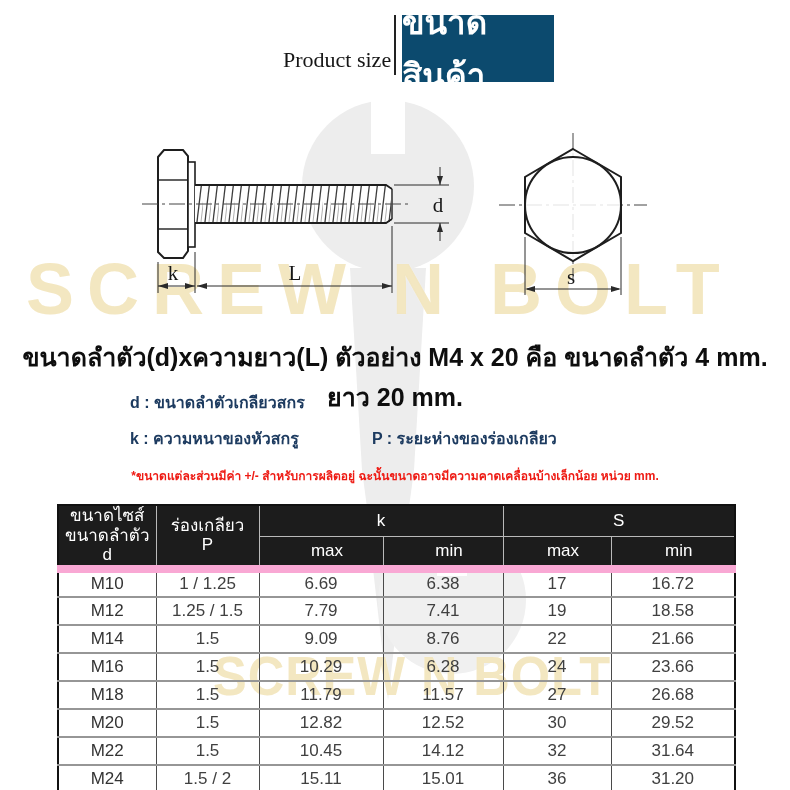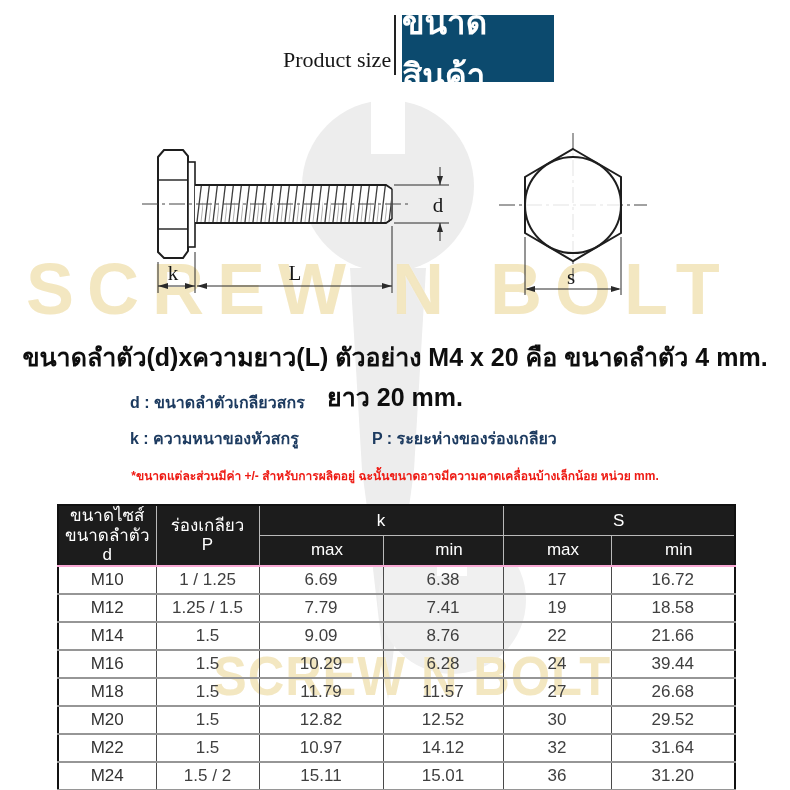--- a/index.html
+++ b/index.html
@@ -35,21 +35,21 @@
   
   table.spec{left:57px;top:504px;position:absolute;width:677px;border-collapse:collapse;z-index:3;
              border:2px solid #111;table-layout:fixed;}
   table.spec th{background:#1c1c1c;color:#fff;font-weight:normal;border:1px solid #b9b9b9;
                 font-size:17px;padding:0;height:28px;line-height:1.15;}
   table.spec th.two-line{font-size:17px;}
   table.spec td{border-left:1px solid #4a4a4a;border-right:1px solid #4a4a4a;
                 border-top:2px solid #969696;border-bottom:2px solid #969696;
                 text-align:center;font-size:17px;color:#404040;height:28px;padding:0;background:transparent;}
   table.spec tr.hdr2 th{border-top:1px solid #b9b9b9;padding-left:12px;}
-  table.spec tbody tr:first-child td{border-top:2px solid #f9a8d4;}
+  table.spec tbody tr:first-child td{border-top:8px solid #f9a8d4;}
   table.spec td.size{color:#333;}
 </style>
 </head>
 <body>
 
 <div id="page">
 
   <svg class="abs bg-layer" viewBox="0 0 790 790">
     <g fill="#ededed">
       <circle cx="388" cy="186" r="86"></circle>
@@ -191,42 +191,42 @@
         <td>8.76</td>
         <td>22</td>
         <td>21.66</td>
       </tr>
       <tr>
         <td class="size">M16</td>
         <td>1.5</td>
         <td>10.29</td>
         <td>6.28</td>
         <td>24</td>
-        <td>39.44</td>
+        <td>23.66</td>
       </tr>
       <tr>
         <td class="size">M18</td>
         <td>1.5</td>
         <td>11.79</td>
         <td>11.57</td>
         <td>27</td>
         <td>26.68</td>
       </tr>
       <tr>
         <td class="size">M20</td>
         <td>1.5</td>
         <td>12.82</td>
         <td>12.52</td>
         <td>30</td>
         <td>29.52</td>
       </tr>
       <tr>
         <td class="size">M22</td>
         <td>1.5</td>
-        <td>10.97</td>
+        <td>10.45</td>
         <td>14.12</td>
         <td>32</td>
         <td>31.64</td>
       </tr>
       <tr>
         <td class="size">M24</td>
         <td>1.5 / 2</td>
         <td>15.11</td>
         <td>15.01</td>
         <td>36</td>

